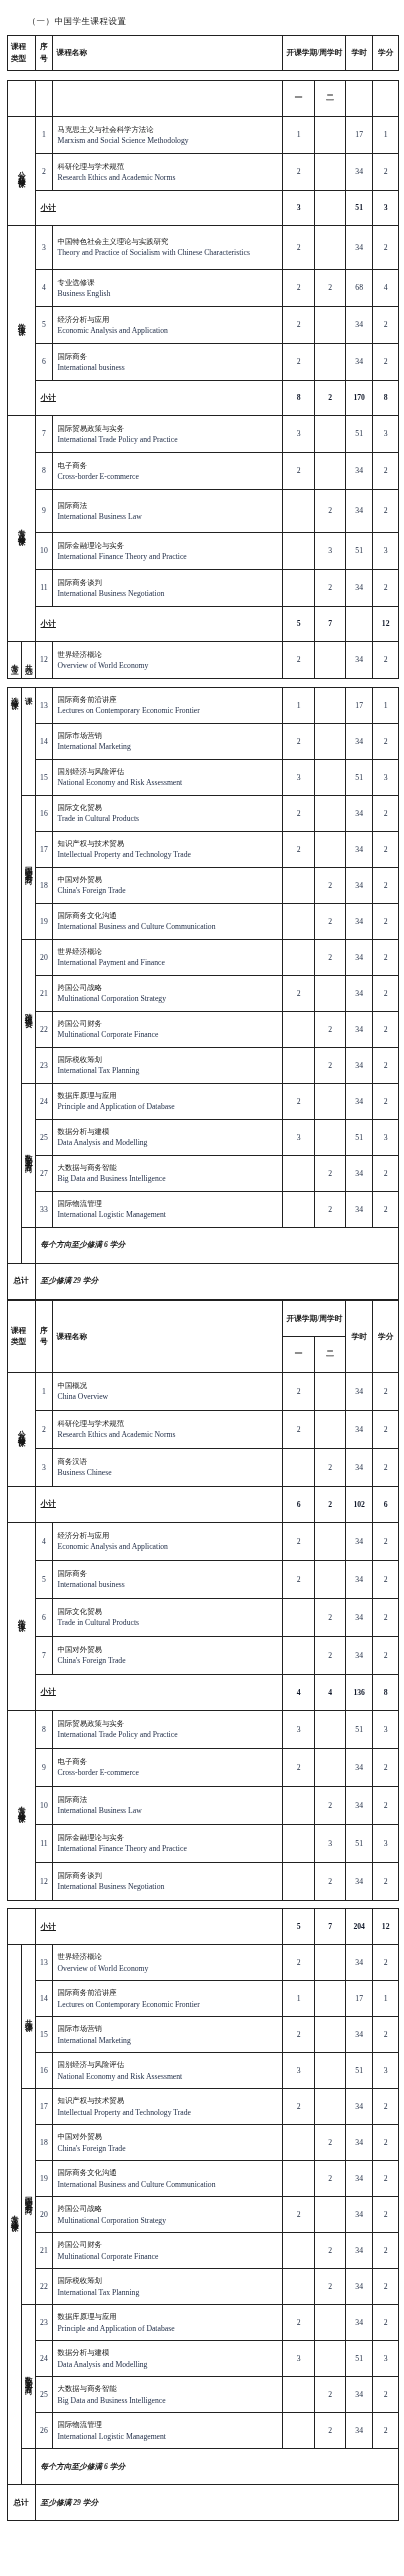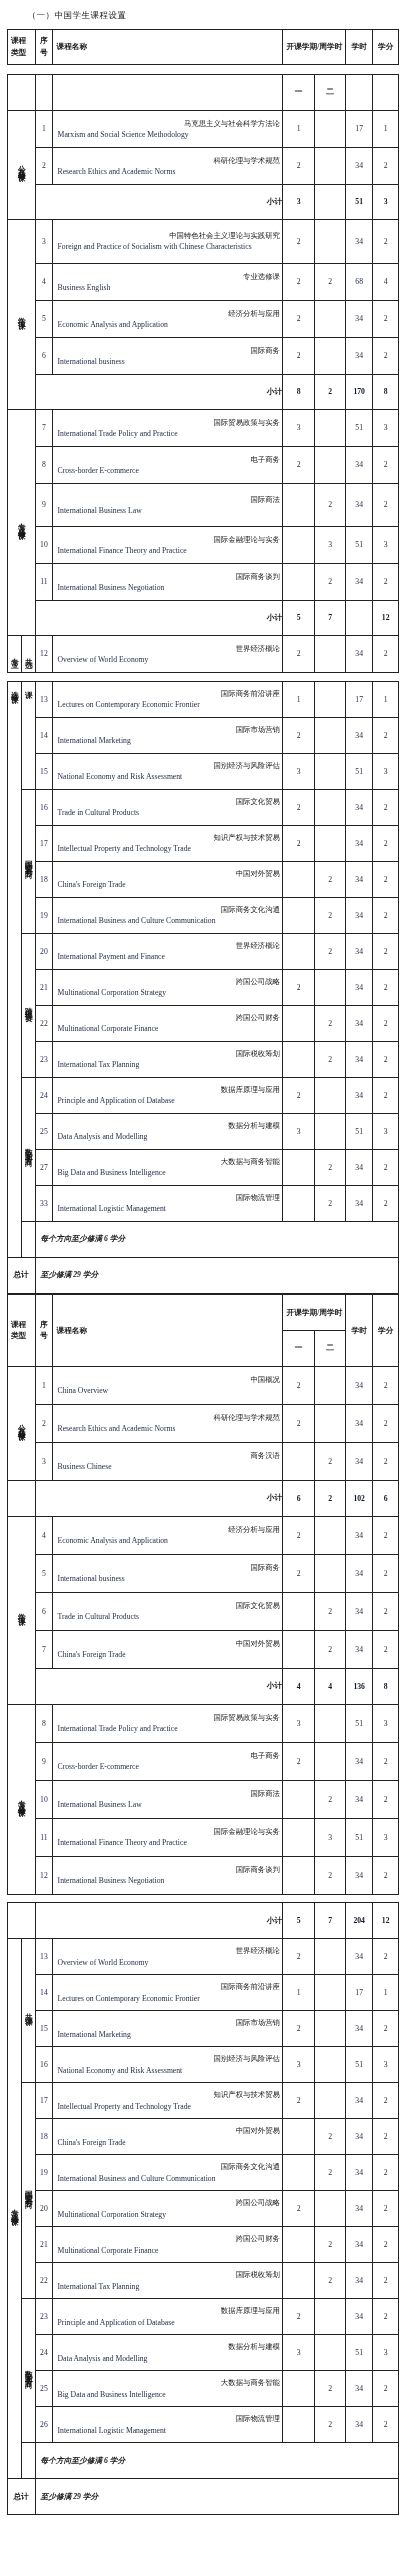--- a/index.html
+++ b/index.html
@@ -1,33 +1,33 @@
 <!DOCTYPE html>
 <html style="font-size:8.8px"><head>
 <meta charset="utf-8">
 <style>
   html,body{margin:0;padding:0;background:#ffffff;}
   body{width:405px;height:2576px;overflow:hidden;
        font-family:"Liberation Serif","DejaVu Serif",serif;color:#1a1a1a;}
-  .doc{padding-top:10px;}
+  .doc{padding-top:16px;}
   .sec-title{font-size:8.5px;margin:0 0 6.6px 27.4px;height:12px;letter-spacing:0.5px;color:#151515;}
   .sec-title.mid{margin-top:11.5px;}
   table{border-collapse:collapse;table-layout:fixed;width:391px;margin-left:6.6px;}
   table.gap-after{margin-bottom:7.7px;}
   td{border:1.1px solid #212121;padding:0;vertical-align:middle;overflow:hidden;font-size:7.7px;}
   td.hdr{font-weight:bold;text-align:center;line-height:1.45;padding:1.1px 1.6px;}
   td.hdr.al-l{text-align:left;padding-left:3.3px;}
   td.sem{font-weight:bold;text-align:center;}
   td.no{text-align:center;color:#1f2c46;}
   td.name{text-align:left;padding:1.6px 2.2px 1.6px 4.4px;line-height:1.5;}
-  td.name .zh{font-size:7.4px;color:#161616;text-align:right;}
+  td.name .zh{font-size:7.4px;color:#161616;}
   td.name .en{font-size:7.7px;color:#222f49;}
   td.num{text-align:center;color:#1c2940;}
   td.num.bold{font-weight:bold;color:#10182a;}
-  td.sub{font-weight:bold;text-align:right;padding-left:5px;}
+  td.sub{font-weight:bold;text-align:left;padding-left:5px;text-decoration:underline;}
   td.note{font-weight:bold;text-align:left;padding-left:5px;font-style:italic;}
   td.catlabel{font-weight:bold;text-align:center;}
   td.vcat{text-align:center;}
   td.vcat .v{writing-mode:vertical-lr;text-orientation:upright;margin:0 auto;
              font-weight:bold;letter-spacing:2.2px;line-height:1.1;font-size:7.7px;color:#141414;}
   td.vcat.top{vertical-align:top;}
   td.vcat.top .v{margin-top:3.8px;}
 </style>
 </head>
 <body>
@@ -112,21 +112,21 @@
           <td class="num bold">51</td>
           <td class="num bold">3</td>
         </tr>
         <tr style="height: 44px;">
           <td colspan="2" rowspan="5" class="vcat">
             <div class="v">学位课</div>
           </td>
           <td class="no">3</td>
           <td class="name">
             <div class="zh">中国特色社会主义理论与实践研究</div>
-            <div class="en">Foreign and Practice of Socialism with Chinese Characteristics</div>
+            <div class="en">Theory and Practice of Socialism with Chinese Characteristics</div>
           </td>
           <td class="num">2</td>
           <td class="num"></td>
           <td class="num">34</td>
           <td class="num">2</td>
         </tr>
         <tr style="height: 37px;">
           <td class="no">4</td>
           <td class="name">
             <div class="zh">专业选修课</div>

